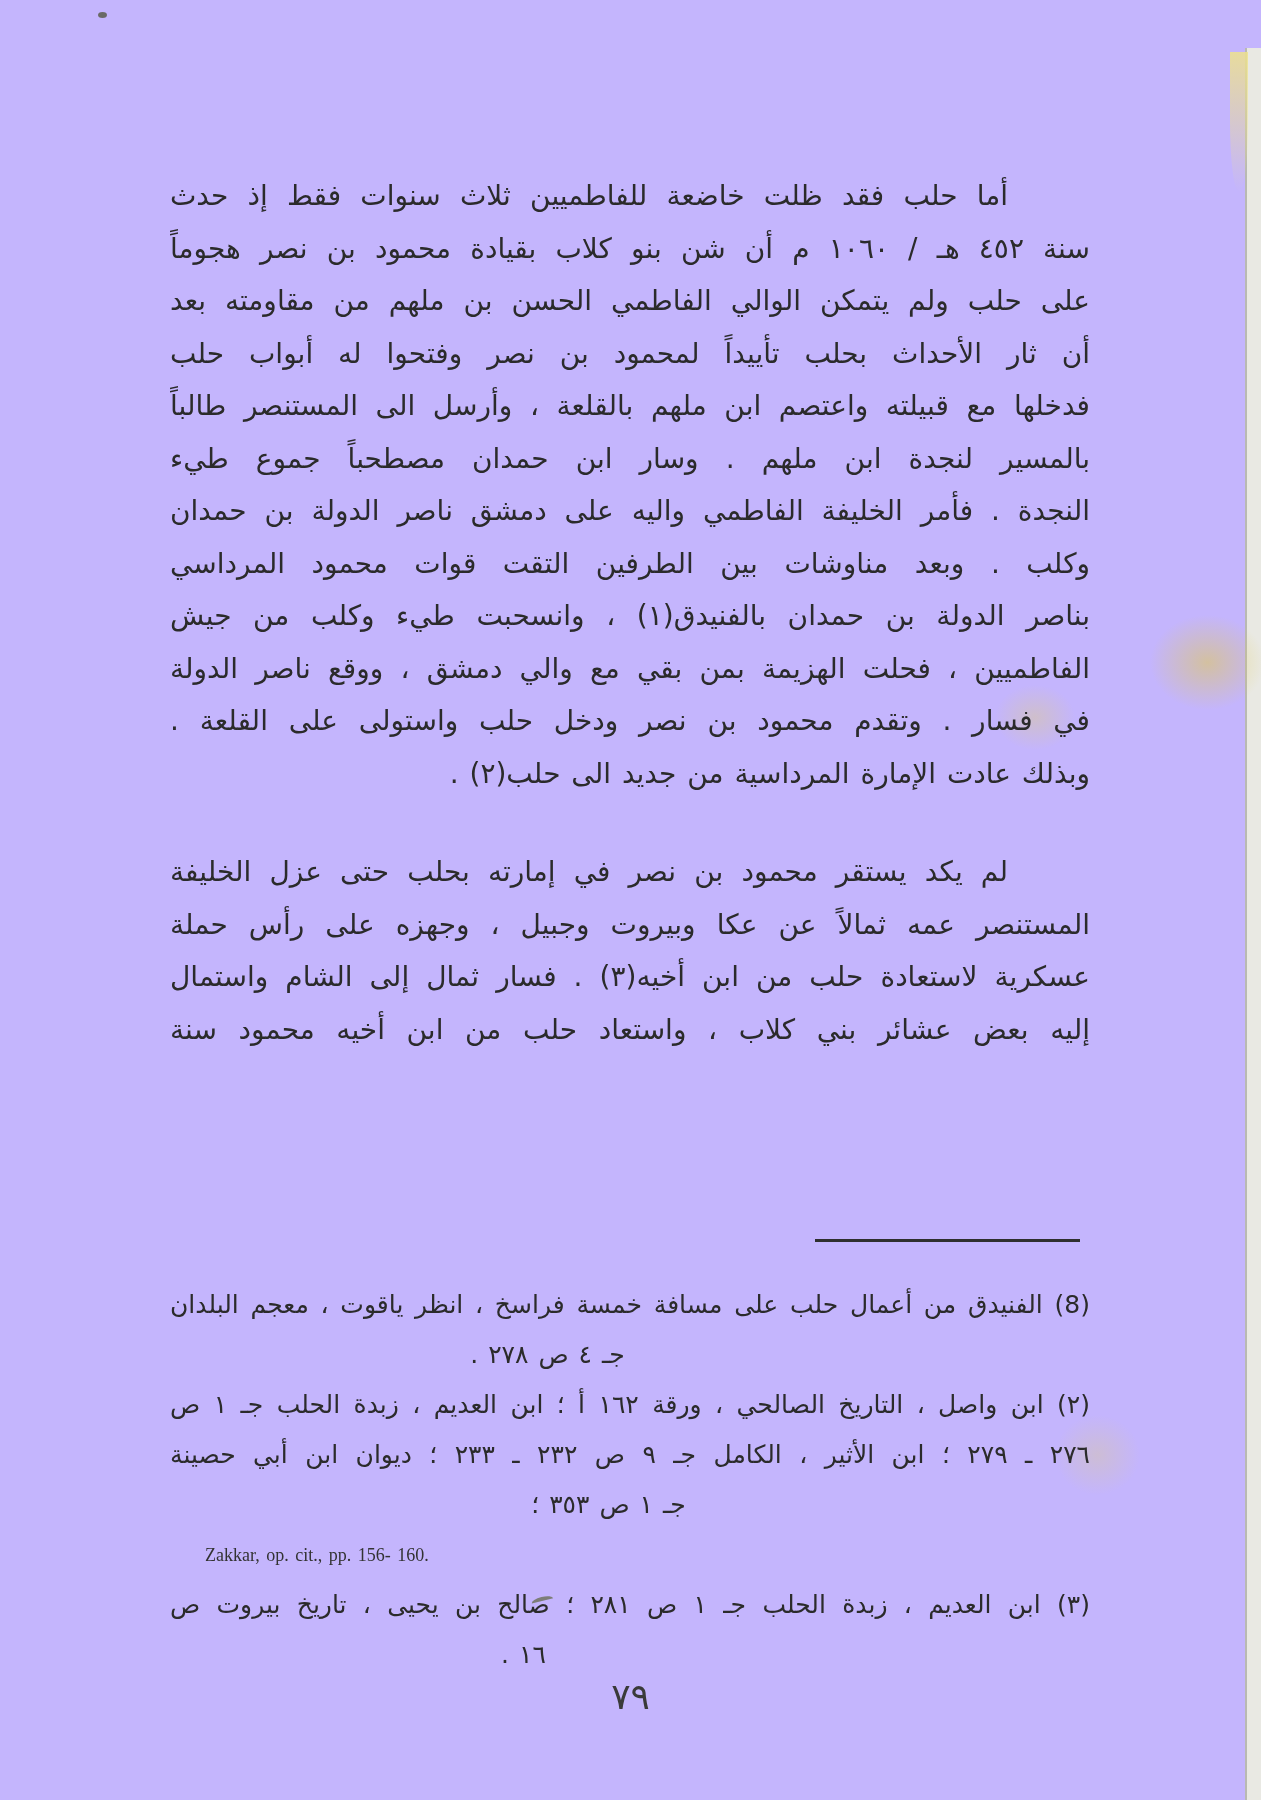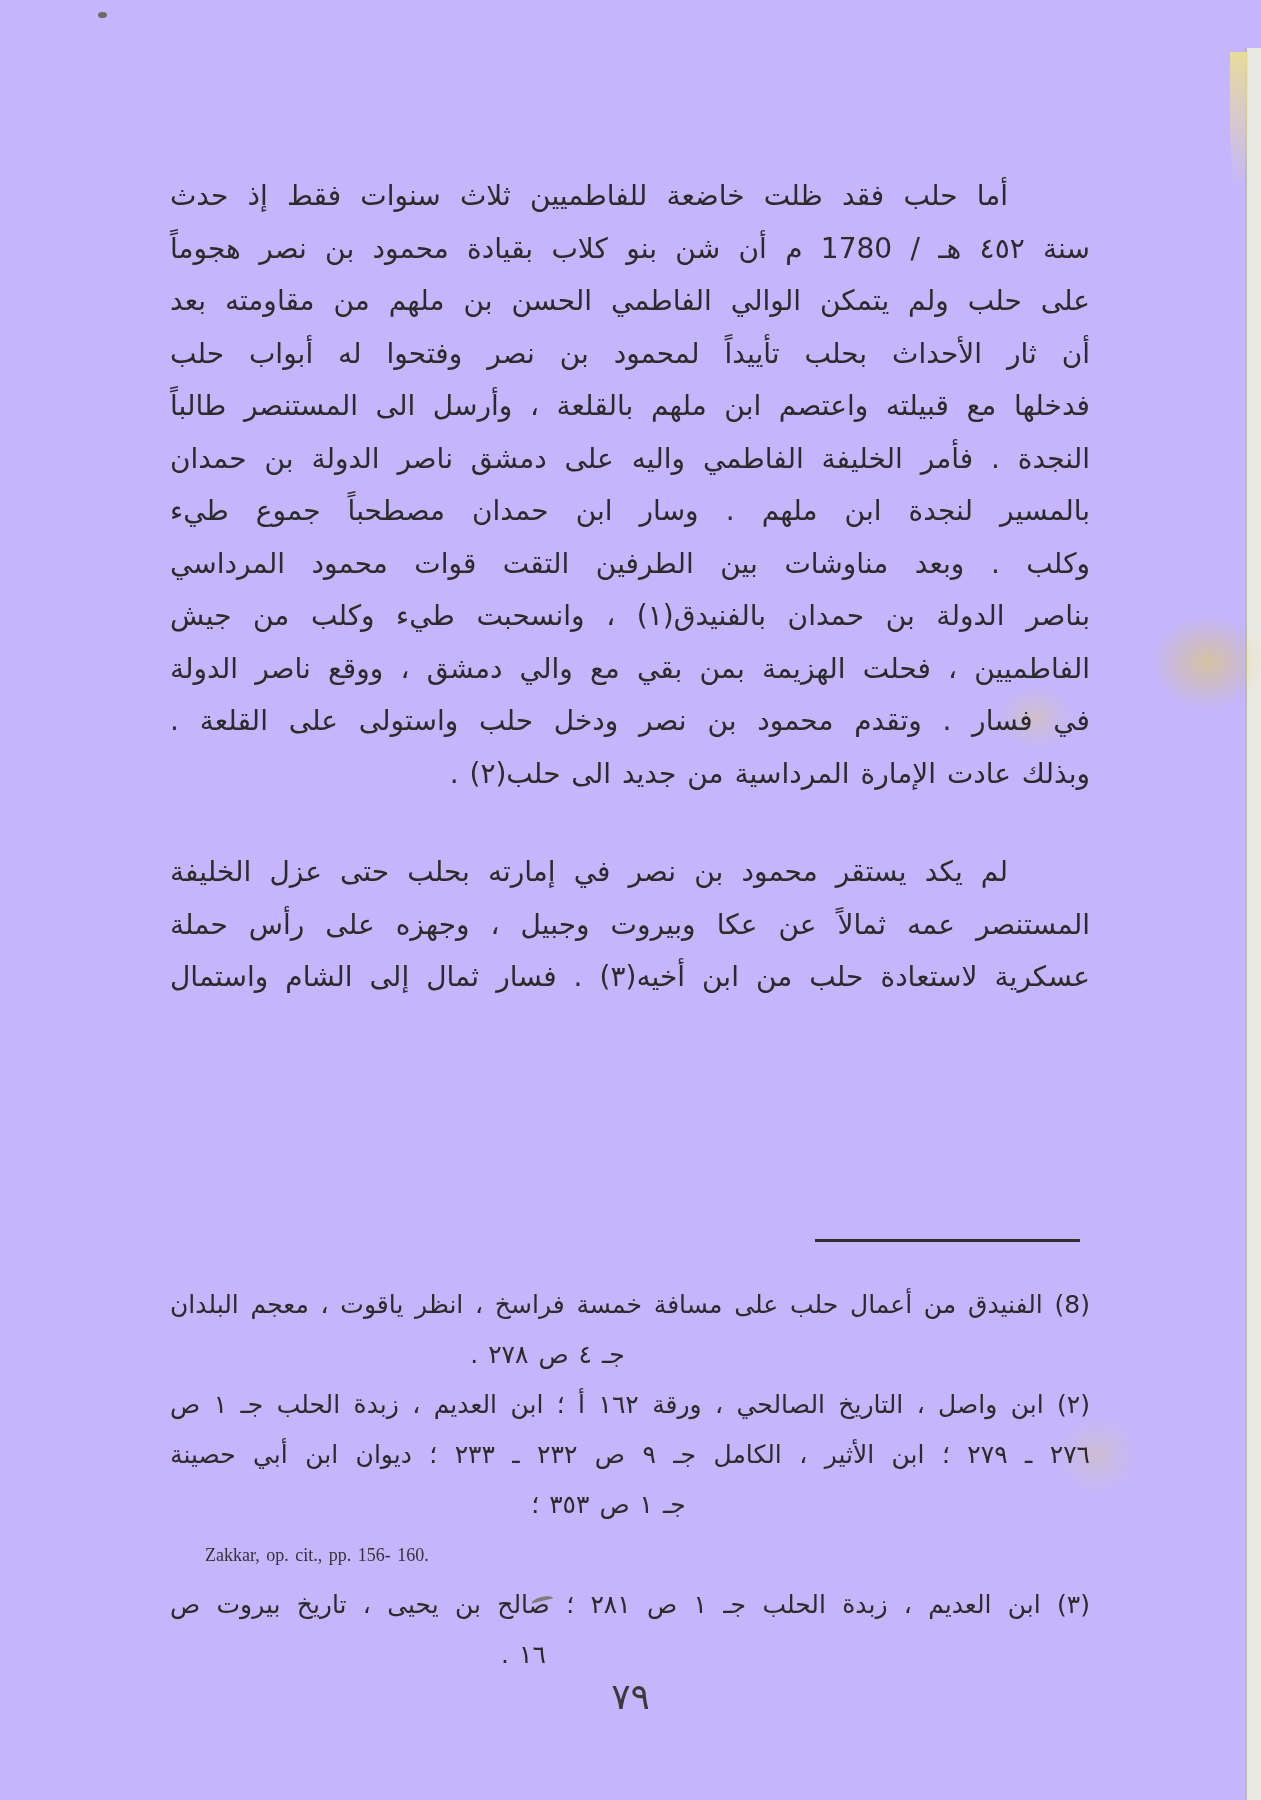--- a/index.html
+++ b/index.html
@@ -100,37 +100,38 @@
   <div class="stain1"></div>
   <div class="stain2"></div>
   <div class="stain3"></div>
   <div class="speck1"></div>
   <div class="speck2"></div>
 
   <div class="main-text">
     <div class="para">
 
     <div class="bline ind just">أما حلب فقد ظلت خاضعة للفاطميين ثلاث سنوات فقط إذ حدث</div>
-        <div class="bline just">سنة ٤٥٢ هـ / 1780 م أن شن بنو كلاب بقيادة محمود بن نصر هجوماً</div>
+        <div class="bline just">سنة ٤٥٢ هـ / ١٠٦٠ م أن شن بنو كلاب بقيادة محمود بن نصر هجوماً</div>
         <div class="bline just">على حلب ولم يتمكن الوالي الفاطمي الحسن بن ملهم من مقاومته بعد</div>
         <div class="bline just">أن ثار الأحداث بحلب تأييداً لمحمود بن نصر وفتحوا له أبواب حلب</div>
         <div class="bline just">فدخلها مع قبيلته واعتصم ابن ملهم بالقلعة ، وأرسل الى المستنصر طالباً</div>
+        <div class="bline just">بالمسير لنجدة ابن ملهم . وسار ابن حمدان مصطحباً جموع طيء</div>
         <div class="bline just">النجدة . فأمر الخليفة الفاطمي واليه على دمشق ناصر الدولة بن حمدان</div>
-        <div class="bline just">بالمسير لنجدة ابن ملهم . وسار ابن حمدان مصطحباً جموع طيء</div>
         <div class="bline just">وكلب . وبعد مناوشات بين الطرفين التقت قوات محمود المرداسي</div>
         <div class="bline just">بناصر الدولة بن حمدان بالفنيدق(١) ، وانسحبت طيء وكلب من جيش</div>
         <div class="bline just">الفاطميين ، فحلت الهزيمة بمن بقي مع والي دمشق ، ووقع ناصر الدولة</div>
         <div class="bline just">في فسار . وتقدم محمود بن نصر ودخل حلب واستولى على القلعة .</div>
         <div class="bline">وبذلك عادت الإمارة المرداسية من جديد الى حلب(٢) .</div>
       </div>
     <div class="para para2">
 
     <div class="bline ind just">لم يكد يستقر محمود بن نصر في إمارته بحلب حتى عزل الخليفة</div>
         <div class="bline just">المستنصر عمه ثمالاً عن عكا وبيروت وجبيل ، وجهزه على رأس حملة</div>
         <div class="bline just">عسكرية لاستعادة حلب من ابن أخيه(٣) . فسار ثمال إلى الشام واستمال</div>
+        <div class="bline just">إليه بعض عشائر بني كلاب ، واستعاد حلب من ابن أخيه محمود سنة</div>
       </div>
   </div>
 
   <div class="footnote-rule"></div>
 
   <div class="footnotes">
 
   <div class="fline just">(8) الفنيدق من أعمال حلب على مسافة خمسة فراسخ ، انظر ياقوت ، معجم البلدان</div>
       <div class="fline cont c165">جـ ٤ ص ٢٧٨ .</div>
       <div class="fline just">(٢) ابن واصل ، التاريخ الصالحي ، ورقة ١٦٢ أ ؛ ابن العديم ، زبدة الحلب جـ ١ ص</div>

